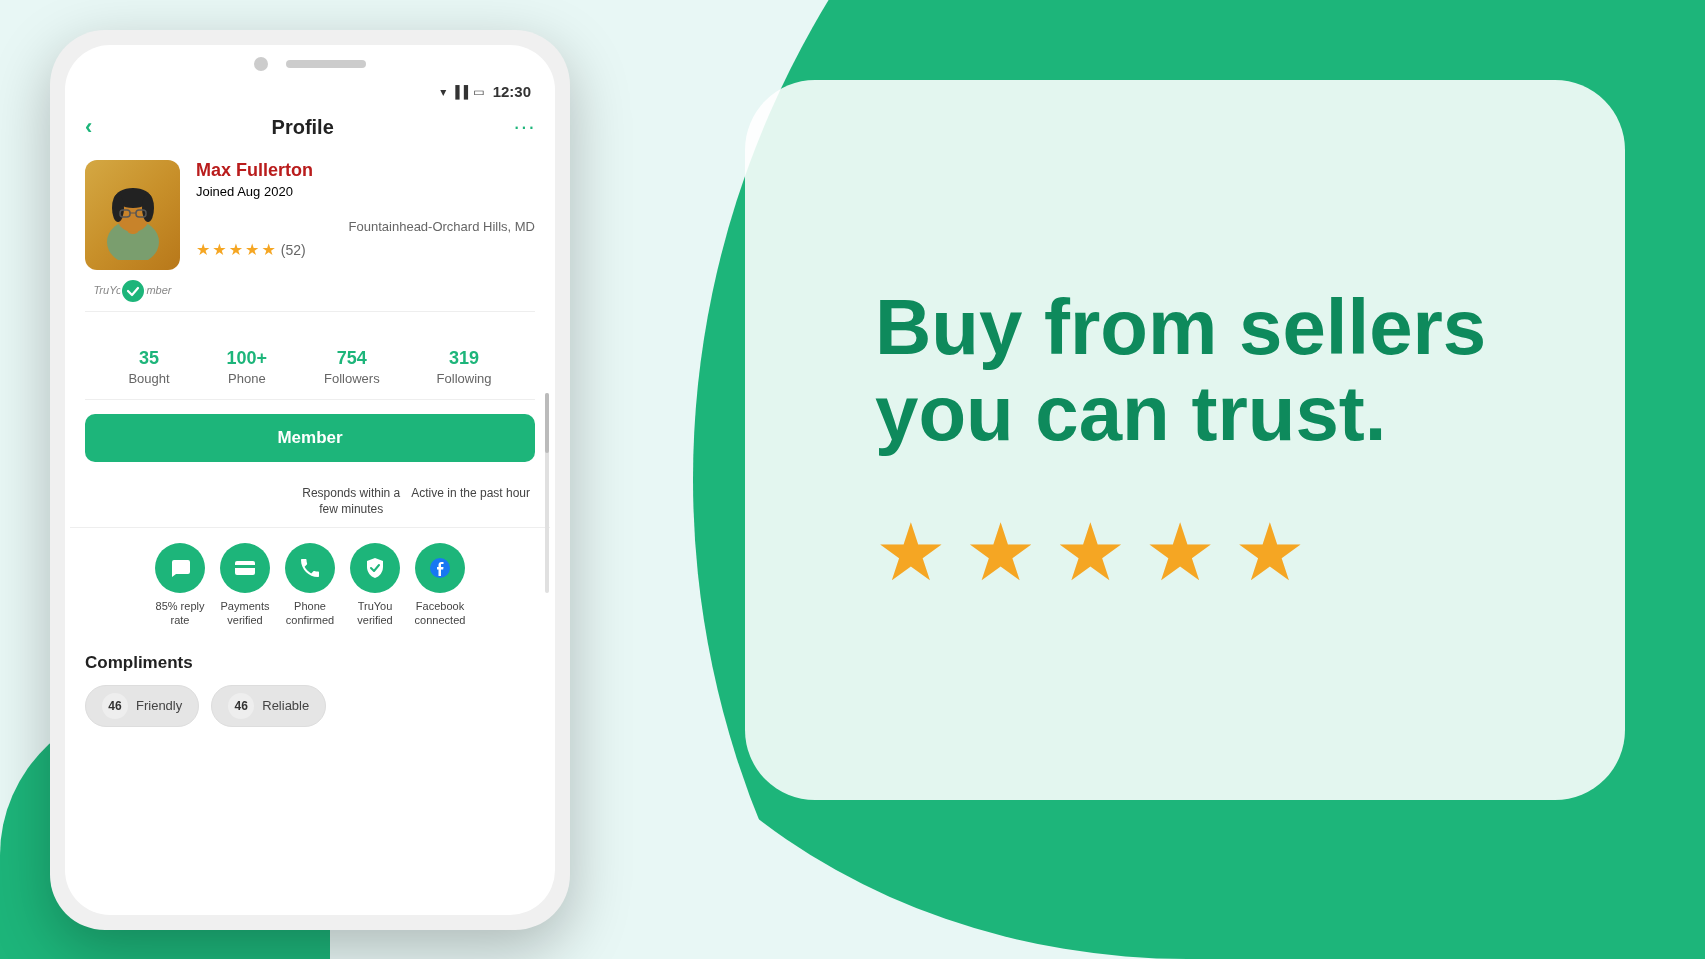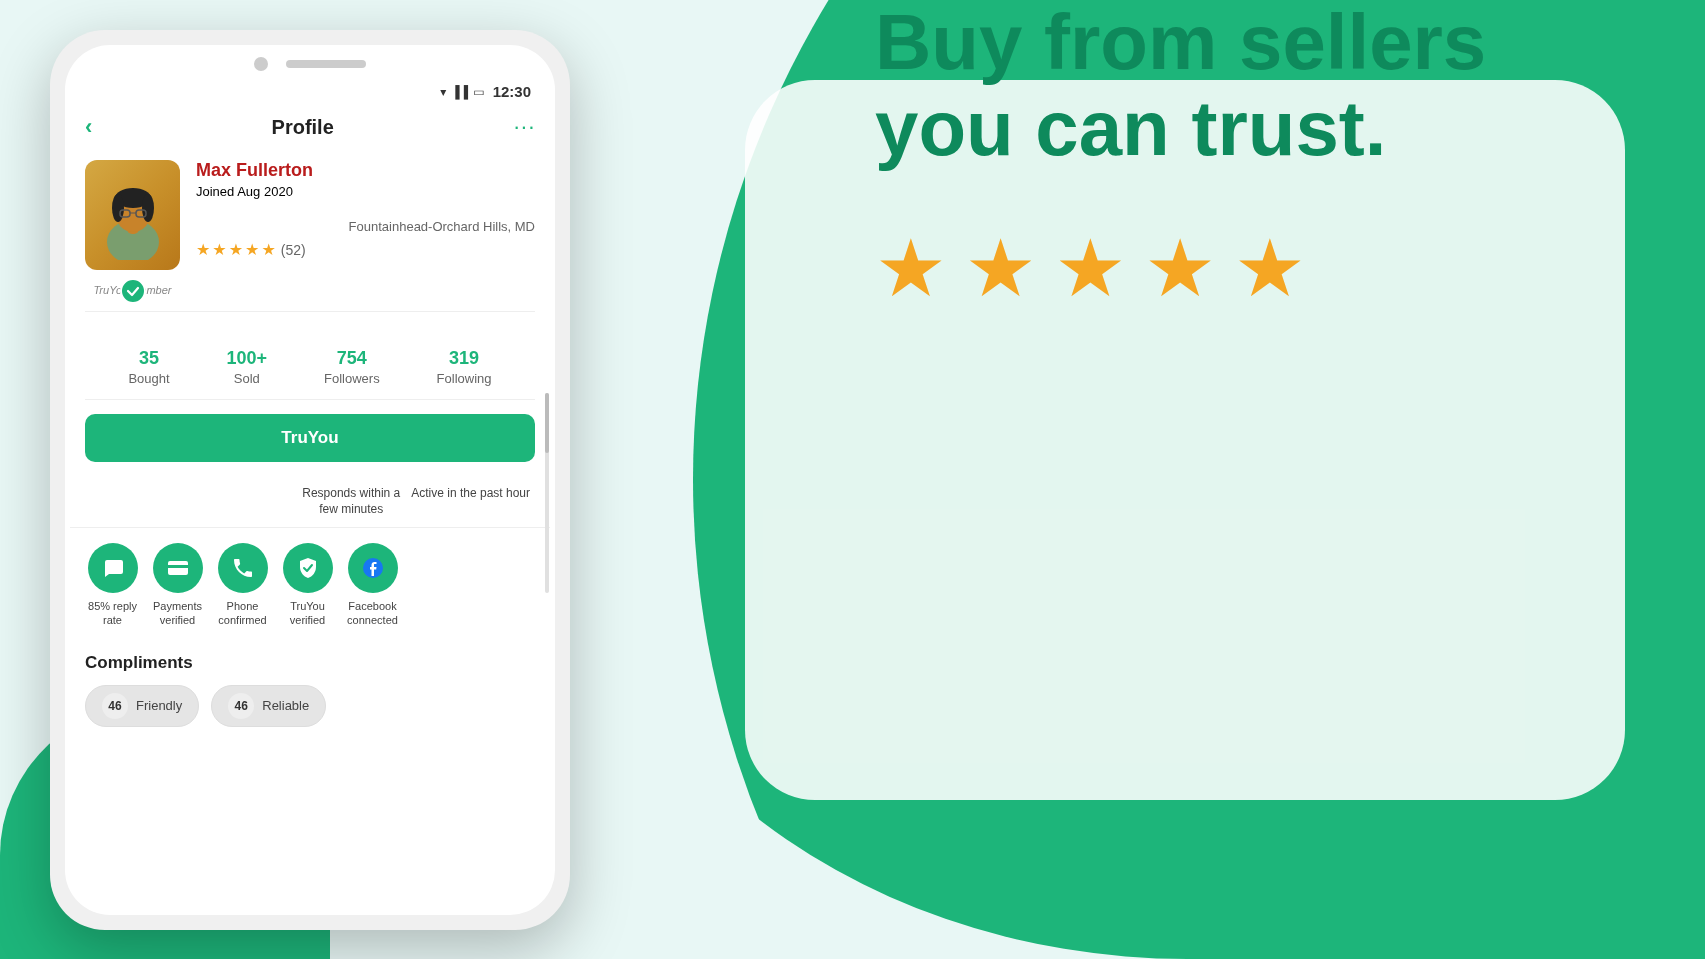--- a/index.html
+++ b/index.html
@@ -307,21 +307,21 @@
       font-size: 12px;
       color: #444;
       font-weight: 500;
       max-width: 120px;
       line-height: 1.3;
     }
 
     
     .badges-row {
       display: flex;
-      justify-content: flex-start;
+      justify-content: center;
       padding: 15px 15px 10px;
     }
 
     .badge-item {
       display: flex;
       flex-direction: column;
       align-items: center;
       gap: 6px;
     }
 
@@ -416,21 +416,21 @@
 
 <div class="bg-container">
 
   <div style="position:absolute;top:0;right:0;width:1150px;height:959px;background:#1db57a;border-radius:0 0 0 55%;clip-path:ellipse(88% 100% at 100% 50%);"></div>
 
   <div style="position:absolute;top:80px;right:80px;width:880px;height:720px;background:rgba(255,255,255,0.88);border-radius:70px;z-index:1;"></div>
 
   <div style="position:absolute;bottom:0;left:0;width:330px;height:260px;background:#1db57a;border-radius:50% 50% 0 0 / 60% 60% 0 0;z-index:2;"></div>
 </div>
 
-<div class="right-content" style="position:absolute;right:0;top:0;width:1060px;height:884px;display:flex;flex-direction:column;justify-content:flex-start;align-items:flex-start;padding-left:230px;padding-right:80px;z-index:3;">
+<div class="right-content" style="position:absolute;right:0;top:0;width:1060px;height:884px;display:flex;flex-direction:column;justify-content:center;align-items:flex-start;padding-left:230px;padding-right:80px;z-index:3;">
   <div class="tagline">
     <span>Buy from sellers</span><br>
     <span>you can trust.</span>
   </div>
   <div class="stars-row">
     <span class="star-icon">★</span>
     <span class="star-icon">★</span>
     <span class="star-icon">★</span>
     <span class="star-icon">★</span>
     <span class="star-icon">★</span>
@@ -513,34 +513,34 @@
       </div>
 
       
       <div class="stats-row">
         <div class="stat-item">
           <span class="stat-number">35</span>
           <span class="stat-label">Bought</span>
         </div>
         <div class="stat-item">
           <span class="stat-number">100+</span>
-          <span class="stat-label">Sold</span>
+          <span class="stat-label">Phone</span>
         </div>
         <div class="stat-item">
           <span class="stat-number">754</span>
           <span class="stat-label">Followers</span>
         </div>
         <div class="stat-item">
           <span class="stat-number">319</span>
           <span class="stat-label">Following</span>
         </div>
       </div>
 
       
-      <button class="follow-btn">TruYou</button>
+      <button class="follow-btn">Member</button>
 
       
       <div class="info-row">
         <div class="info-item">
           <span>Responds within a few minutes</span>
         </div>
         <div class="info-item">
           <span>Active in the past hour</span>
         </div>
       </div>

